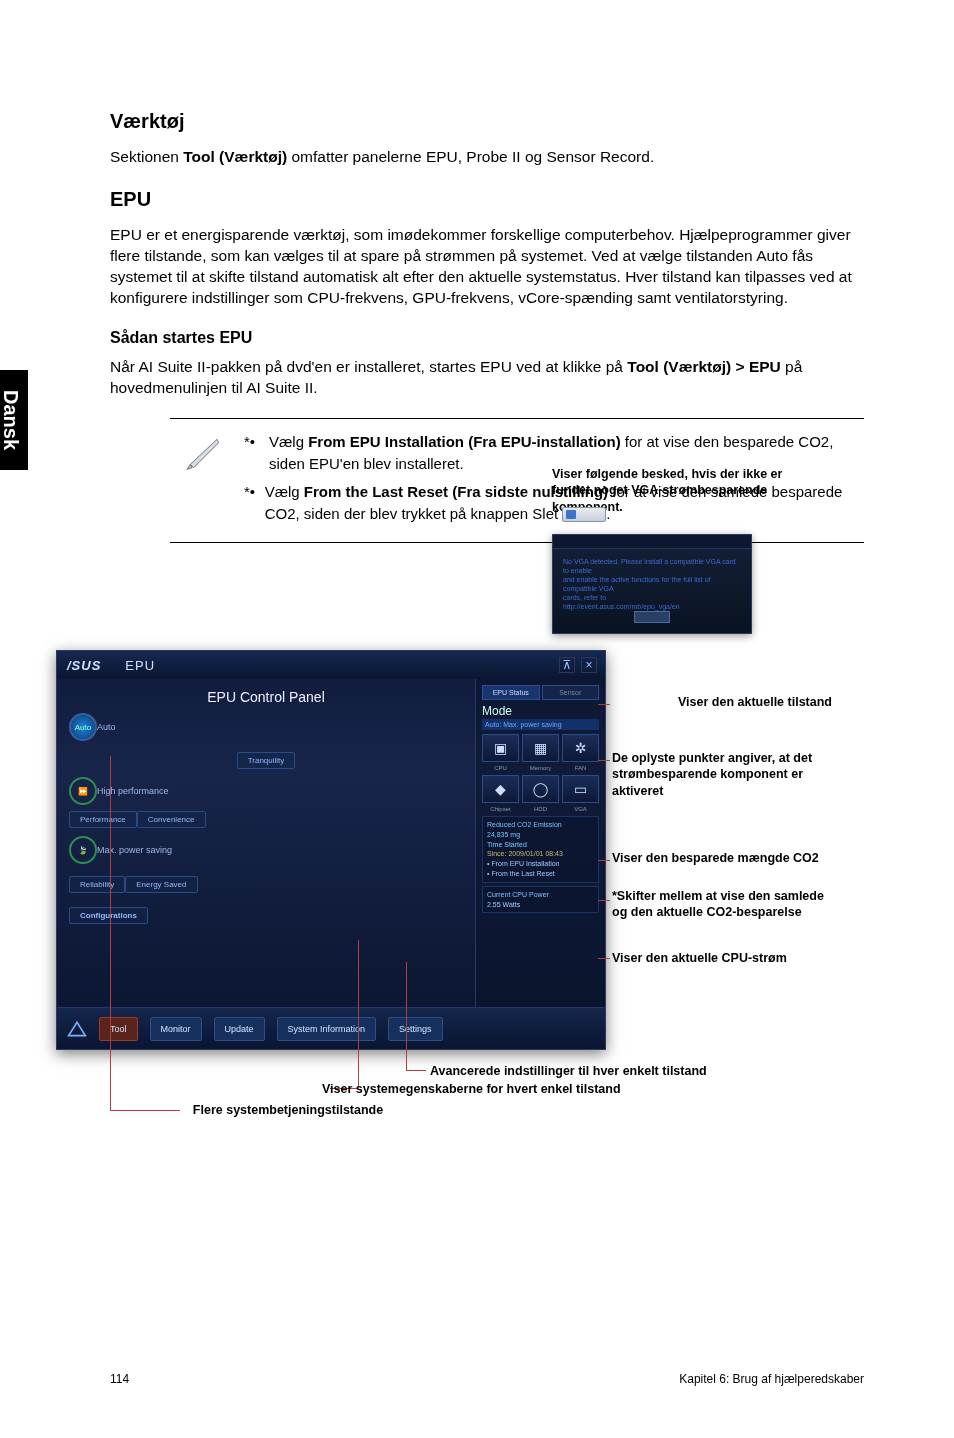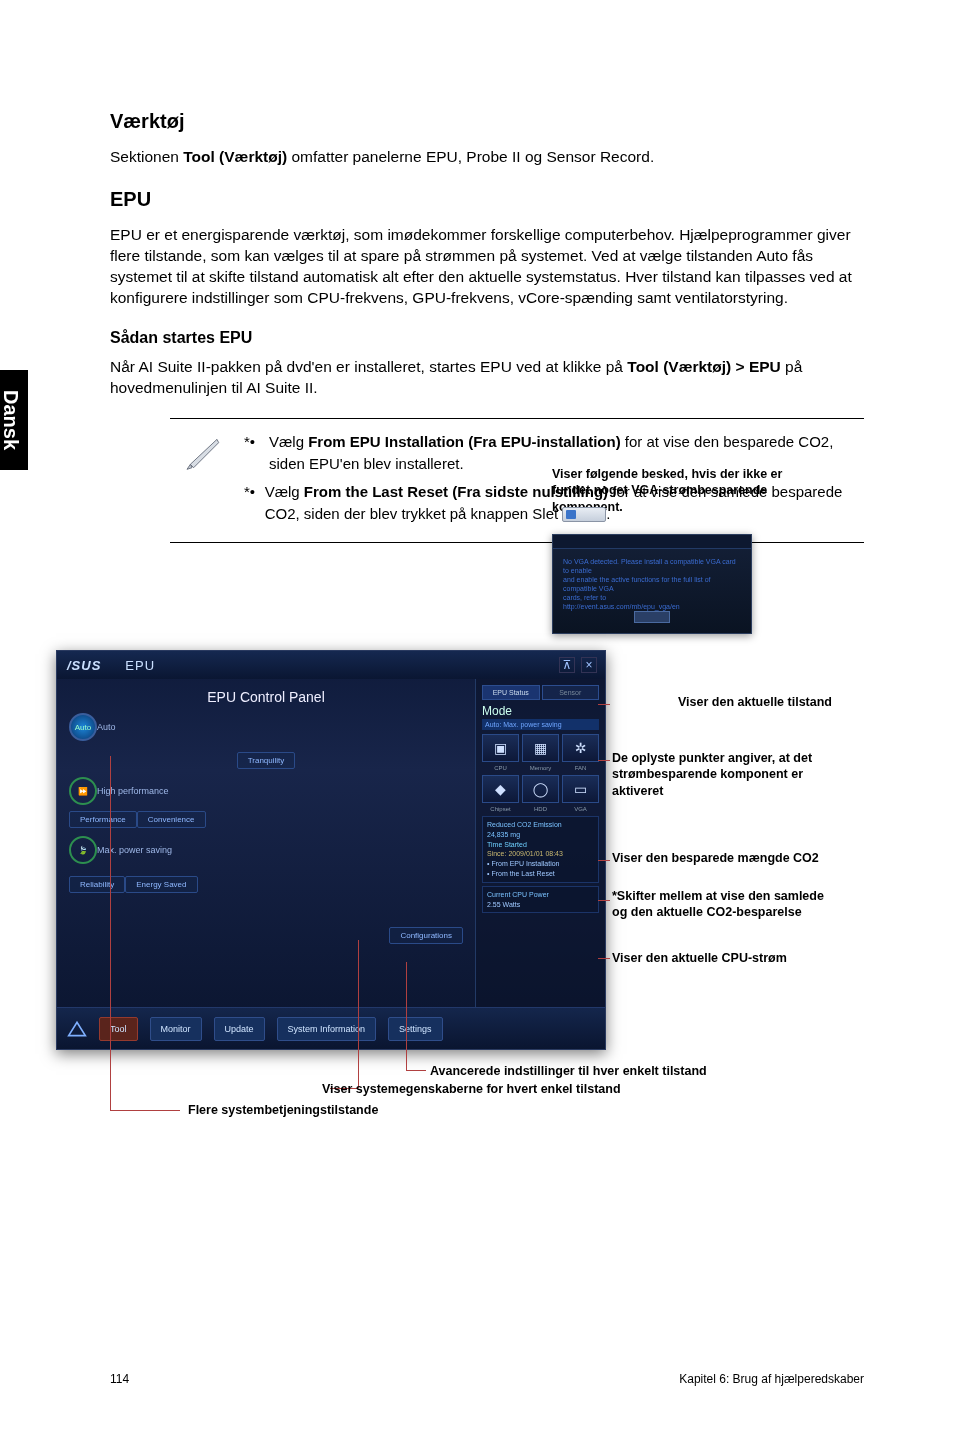--- a/index.html
+++ b/index.html
@@ -6,21 +6,21 @@
   html, body { width: 954px; height: 1438px; background: #ffffff; font-family: Arial, Helvetica, sans-serif; color: #000; }
   .page { position: relative; width: 954px; height: 1438px; padding: 110px 90px 60px 110px; }
   .side-tab { position: absolute; left: 28px; top: 370px; transform: rotate(90deg); transform-origin: left top; background: #000; color: #fff; font-weight: bold; font-size: 20px; padding: 6px 20px; border-radius: 0 0 8px 8px; }
   h2.sec { font-size: 20px; font-weight: bold; margin-bottom: 14px; }
   p.body { font-size: 15.5px; line-height: 1.35; margin-bottom: 20px; }
   p.body b { font-weight: bold; }
   h3.sub { font-size: 16px; font-weight: bold; margin-top: 6px; margin-bottom: 10px; }
 
   .callout-top { position: absolute; font-size: 12.5px; font-weight: bold; line-height: 1.3; }
   .callout-right { position: absolute; font-size: 12.5px; font-weight: bold; line-height: 1.3; width: 220px; }
-  .callout-below { position: absolute; font-size: 12.5px; font-weight: bold; line-height: 1.3; }
+  .callout-below { position: absolute; font-size: 12.5px; font-weight: bold; line-height: 1.3; text-align: center; }
 
   .warn-box { position: absolute; width: 200px; height: 100px; background: linear-gradient(#142038, #0a1322); border: 1px solid #2b3d5e; box-shadow: 0 2px 8px rgba(0,0,0,0.4); }
   .warn-box .bar { height: 14px; background: #0d1830; border-bottom: 1px solid #223a66; }
   .warn-box .txt { font-size: 7px; color: #3a6bd0; padding: 8px 10px; line-height: 1.3; }
   .warn-box .ok { position: absolute; bottom: 10px; left: 50%; transform: translateX(-50%); width: 36px; height: 12px; background: #2a3f66; border: 1px solid #4a6aa0; }
 
   .shot { position: absolute; width: 550px; height: 400px; background: linear-gradient(180deg, #0e1a3a 0%, #18254a 30%, #0a142e 100%); border: 1px solid #2a3a60; box-shadow: 0 4px 14px rgba(0,0,0,0.5); color: #cfe0ff; overflow: hidden; }
   .shot .titlebar { height: 28px; background: linear-gradient(#152850, #0a1632); display: flex; align-items: center; padding: 0 10px; font-size: 13px; color: #cbe0ff; letter-spacing: 1px; }
   .shot .titlebar .logo { font-weight: bold; font-style: italic; margin-right: 24px; }
   .shot .close-icons { position: absolute; right: 8px; top: 6px; display: flex; gap: 6px; }
@@ -29,21 +29,21 @@
   .shot .left-pane { flex: 1; padding: 8px 12px; }
   .shot .right-pane { width: 130px; background: rgba(10,18,40,0.5); border-left: 1px solid #223a66; padding: 6px; font-size: 8px; }
   .panel-label { text-align: center; font-size: 14px; color: #eef; margin: 2px 0 8px; }
   .mode-row { display: flex; align-items: center; margin: 8px 0; }
   .mode-circle { width: 28px; height: 28px; border-radius: 50%; border: 2px solid #3a5e9d; display: flex; align-items: center; justify-content: center; font-size: 8px; color: #9fc; }
   .mode-circle.auto { background: radial-gradient(#1c85d8, #0a3870); }
   .mode-circle.green { border-color: #2d8f4f; }
   .mode-label { font-size: 9px; color: #9fb8e8; }
   .tag { display: inline-block; border: 1px solid #2a4a88; padding: 3px 10px; font-size: 8px; color: #8fb8ff; border-radius: 2px; background: rgba(20,40,80,0.4); }
   .tag-row { display: flex; justify-content: flex-start; margin-top: 8px; }
-  .conf-row { display: flex; justify-content: flex-end; margin-top: 34px; }
+  .conf-row { display: flex; margin-top: 14px; font-weight: bold; }
 
   .rp-tabs { display: flex; gap: 2px; margin-bottom: 4px; }
   .rp-tab { flex: 1; background: #1a3470; color: #cde; font-size: 7px; text-align: center; padding: 3px 2px; border: 1px solid #2c4d8f; }
   .rp-tab.dim { background: #14244a; color: #789; }
   .rp-mode { font-size: 12px; color: #cfe; margin: 2px 0 1px; }
   .rp-auto { background: #12316a; color: #6fa6ff; font-size: 7px; padding: 2px 3px; margin-bottom: 4px; }
   .icon-grid { display: flex; gap: 3px; margin-bottom: 3px; }
   .icon-cell { flex: 1; height: 28px; background: linear-gradient(#1a2d58, #0d1838); border: 1px solid #2a4a88; display: flex; align-items: center; justify-content: center; font-size: 14px; }
   .icon-cap { display: flex; gap: 3px; font-size: 6px; color: #89a; margin-bottom: 4px; }
   .icon-cap span { flex: 1; text-align: center; }

